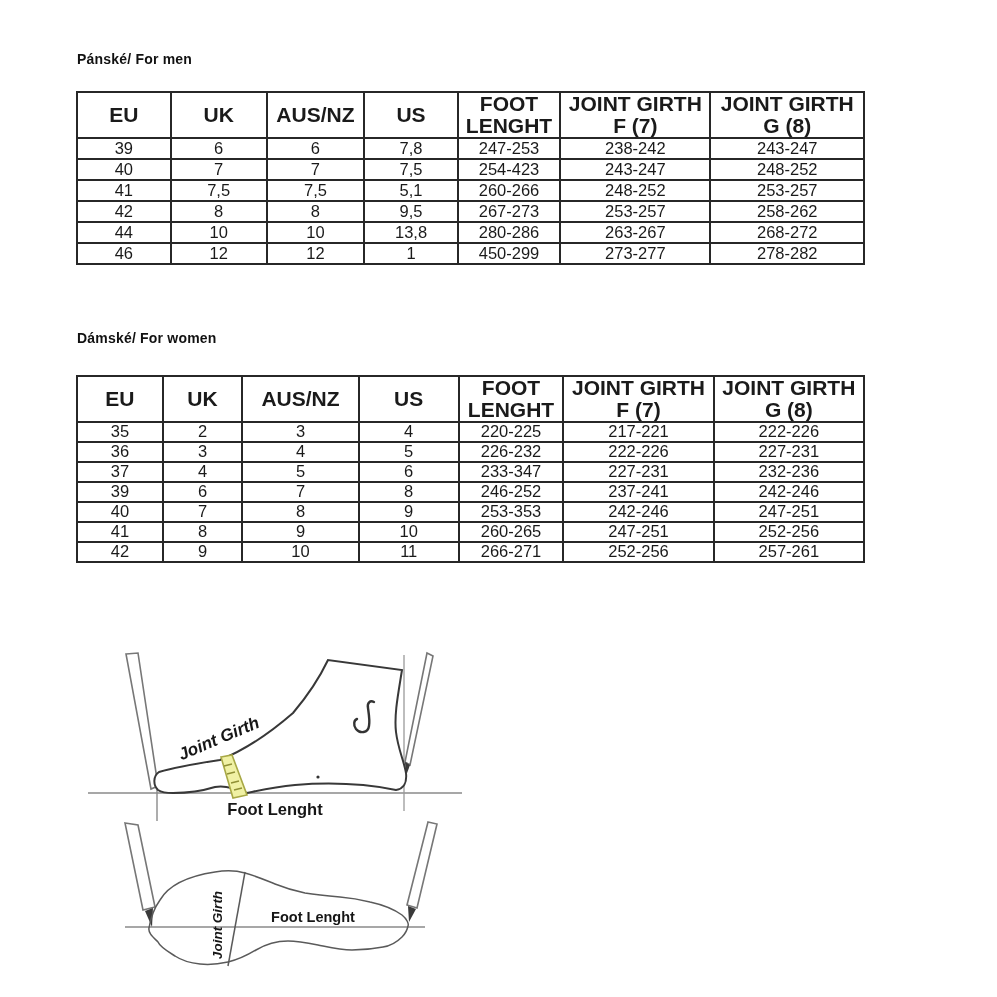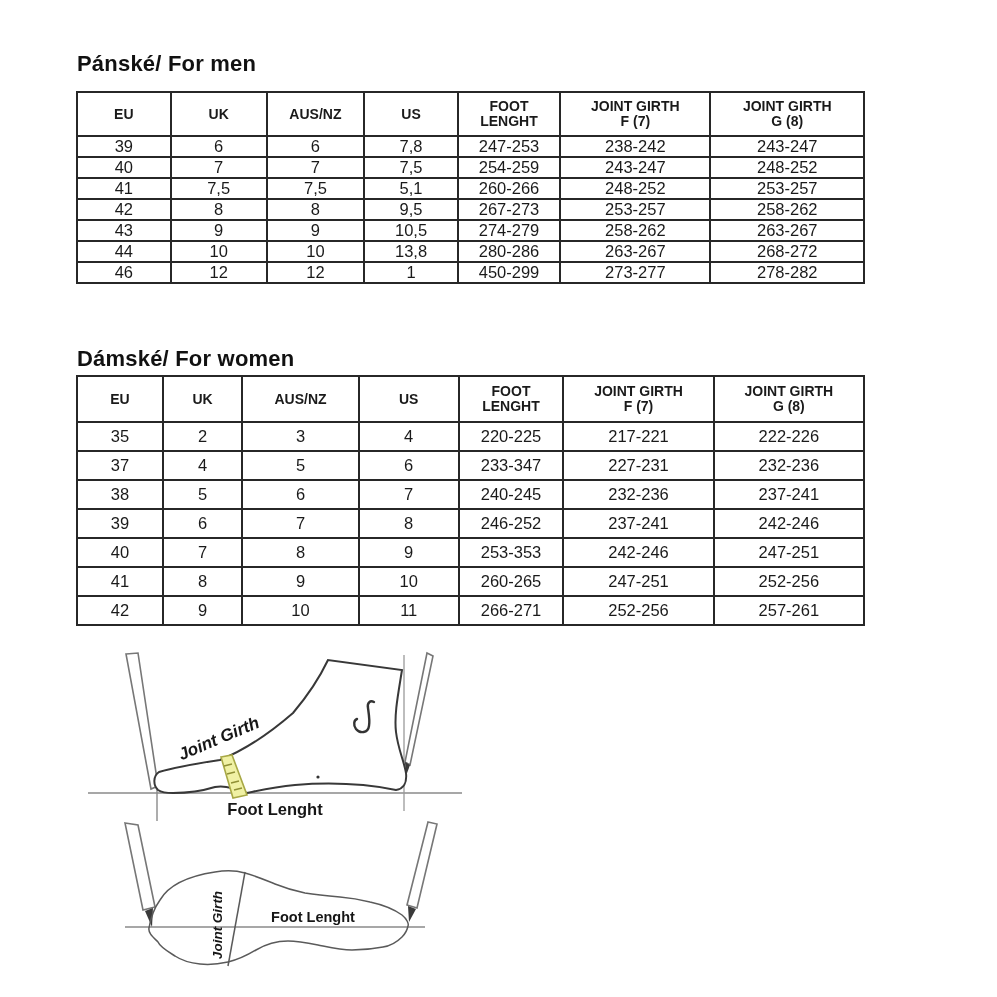--- a/index.html
+++ b/index.html
@@ -7,27 +7,27 @@
   body {
     position:relative;
     background:#ffffff;
     font-family:"Liberation Sans", sans-serif;
     color:#1a1a1a;
     overflow:hidden;
   }
   .section-title {
     position:absolute;
     left:77px;
-    font-size:22px;
+    font-size:14px;
     font-weight:700;
     color:#111111;
     letter-spacing:0.2px;
   }
   #men-title { top:51px; }
-  #women-title { top:330px;margin-top:16px; }
+  #women-title { top:330px; }
 
   .size-table {
     position:absolute;
     left:76px;
     width:789px;
     border-collapse:collapse;
     table-layout:fixed;
     border:2px solid #272727;
   }
   #table-men { top:91px; }
@@ -35,32 +35,32 @@
 
   .size-table th, .size-table td {
     border:2px solid #272727;
     text-align:center;
     vertical-align:middle;
     padding:0;
     line-height:1.05;
     overflow:hidden;
   }
   .size-table th {
-    font-size:14px;
+    font-size:21px;
     font-weight:700;
     white-space:pre-line;
   }
   .size-table td {
     font-size:16.5px;
     font-weight:400;
   }
   #table-men thead tr { height:44px; }
   #table-men tbody tr { height:21px; }
   #table-women thead tr { height:46px; }
-  #table-women tbody tr { height:29px; }
+  #table-women tbody tr { height:20px; }
 
   .diagram { position:absolute; }
   #side-view { left:85px; top:643px; }
   #top-view  { left:112px; top:815px; }
 
   svg text { fill:#161616; }
   .dg-label { font-family:"Liberation Sans", sans-serif; font-weight:700; }
 </style>
 </head>
 <body>
@@ -99,50 +99,41 @@
         <td>7,8</td>
         <td>247-253</td>
         <td>238-242</td>
         <td>243-247</td>
       </tr>
       <tr>
         <td>40</td>
         <td>7</td>
         <td>7</td>
         <td>7,5</td>
-        <td>254-259</td>
+        <td>254-423</td>
         <td>243-247</td>
         <td>248-252</td>
       </tr>
       <tr>
         <td>41</td>
         <td>7,5</td>
         <td>7,5</td>
         <td>5,1</td>
         <td>260-266</td>
         <td>248-252</td>
         <td>253-257</td>
       </tr>
       <tr>
         <td>42</td>
         <td>8</td>
         <td>8</td>
         <td>9,5</td>
         <td>267-273</td>
         <td>253-257</td>
         <td>258-262</td>
-      </tr>
-      <tr>
-        <td>43</td>
-        <td>9</td>
-        <td>9</td>
-        <td>10,5</td>
-        <td>274-279</td>
-        <td>258-262</td>
-        <td>263-267</td>
       </tr>
       <tr>
         <td>44</td>
         <td>10</td>
         <td>10</td>
         <td>13,8</td>
         <td>280-286</td>
         <td>263-267</td>
         <td>268-272</td>
       </tr>
@@ -188,36 +179,36 @@
       <tr>
         <td>35</td>
         <td>2</td>
         <td>3</td>
         <td>4</td>
         <td>220-225</td>
         <td>217-221</td>
         <td>222-226</td>
       </tr>
       <tr>
+        <td>36</td>
+        <td>3</td>
+        <td>4</td>
+        <td>5</td>
+        <td>226-232</td>
+        <td>222-226</td>
+        <td>227-231</td>
+      </tr>
+      <tr>
         <td>37</td>
         <td>4</td>
         <td>5</td>
         <td>6</td>
         <td>233-347</td>
         <td>227-231</td>
         <td>232-236</td>
-      </tr>
-      <tr>
-        <td>38</td>
-        <td>5</td>
-        <td>6</td>
-        <td>7</td>
-        <td>240-245</td>
-        <td>232-236</td>
-        <td>237-241</td>
       </tr>
       <tr>
         <td>39</td>
         <td>6</td>
         <td>7</td>
         <td>8</td>
         <td>246-252</td>
         <td>237-241</td>
         <td>242-246</td>
       </tr>

